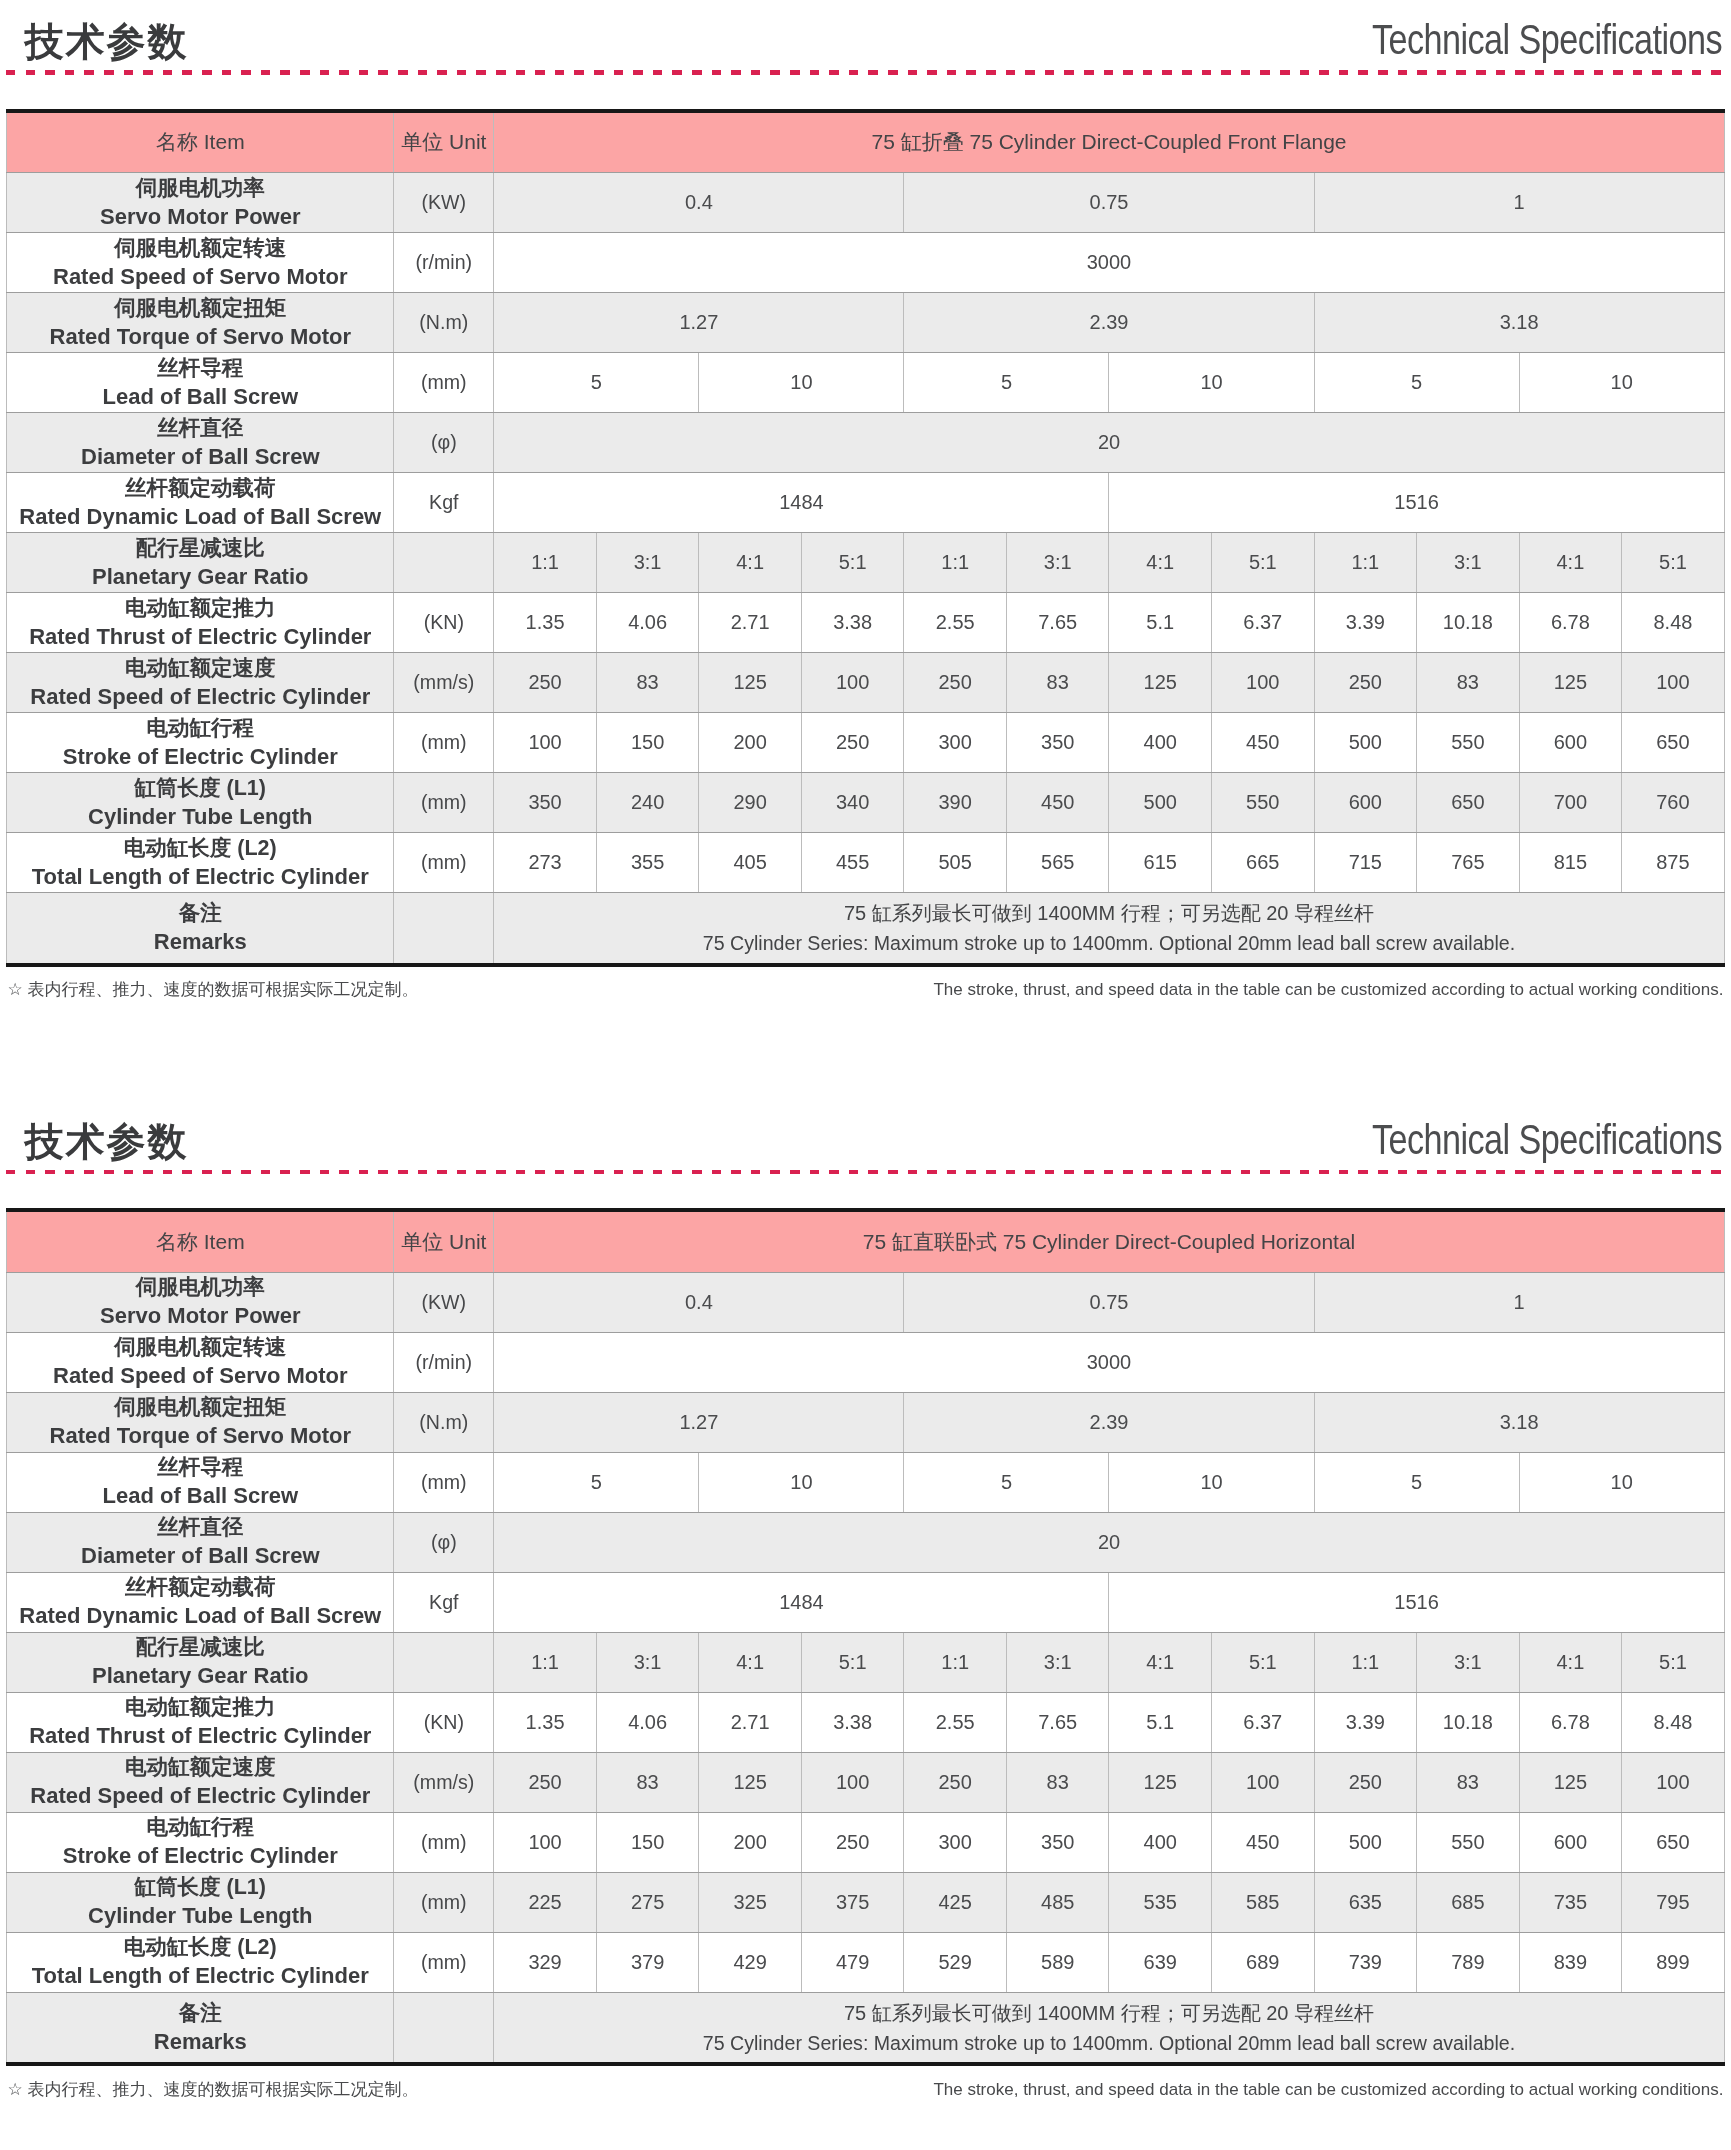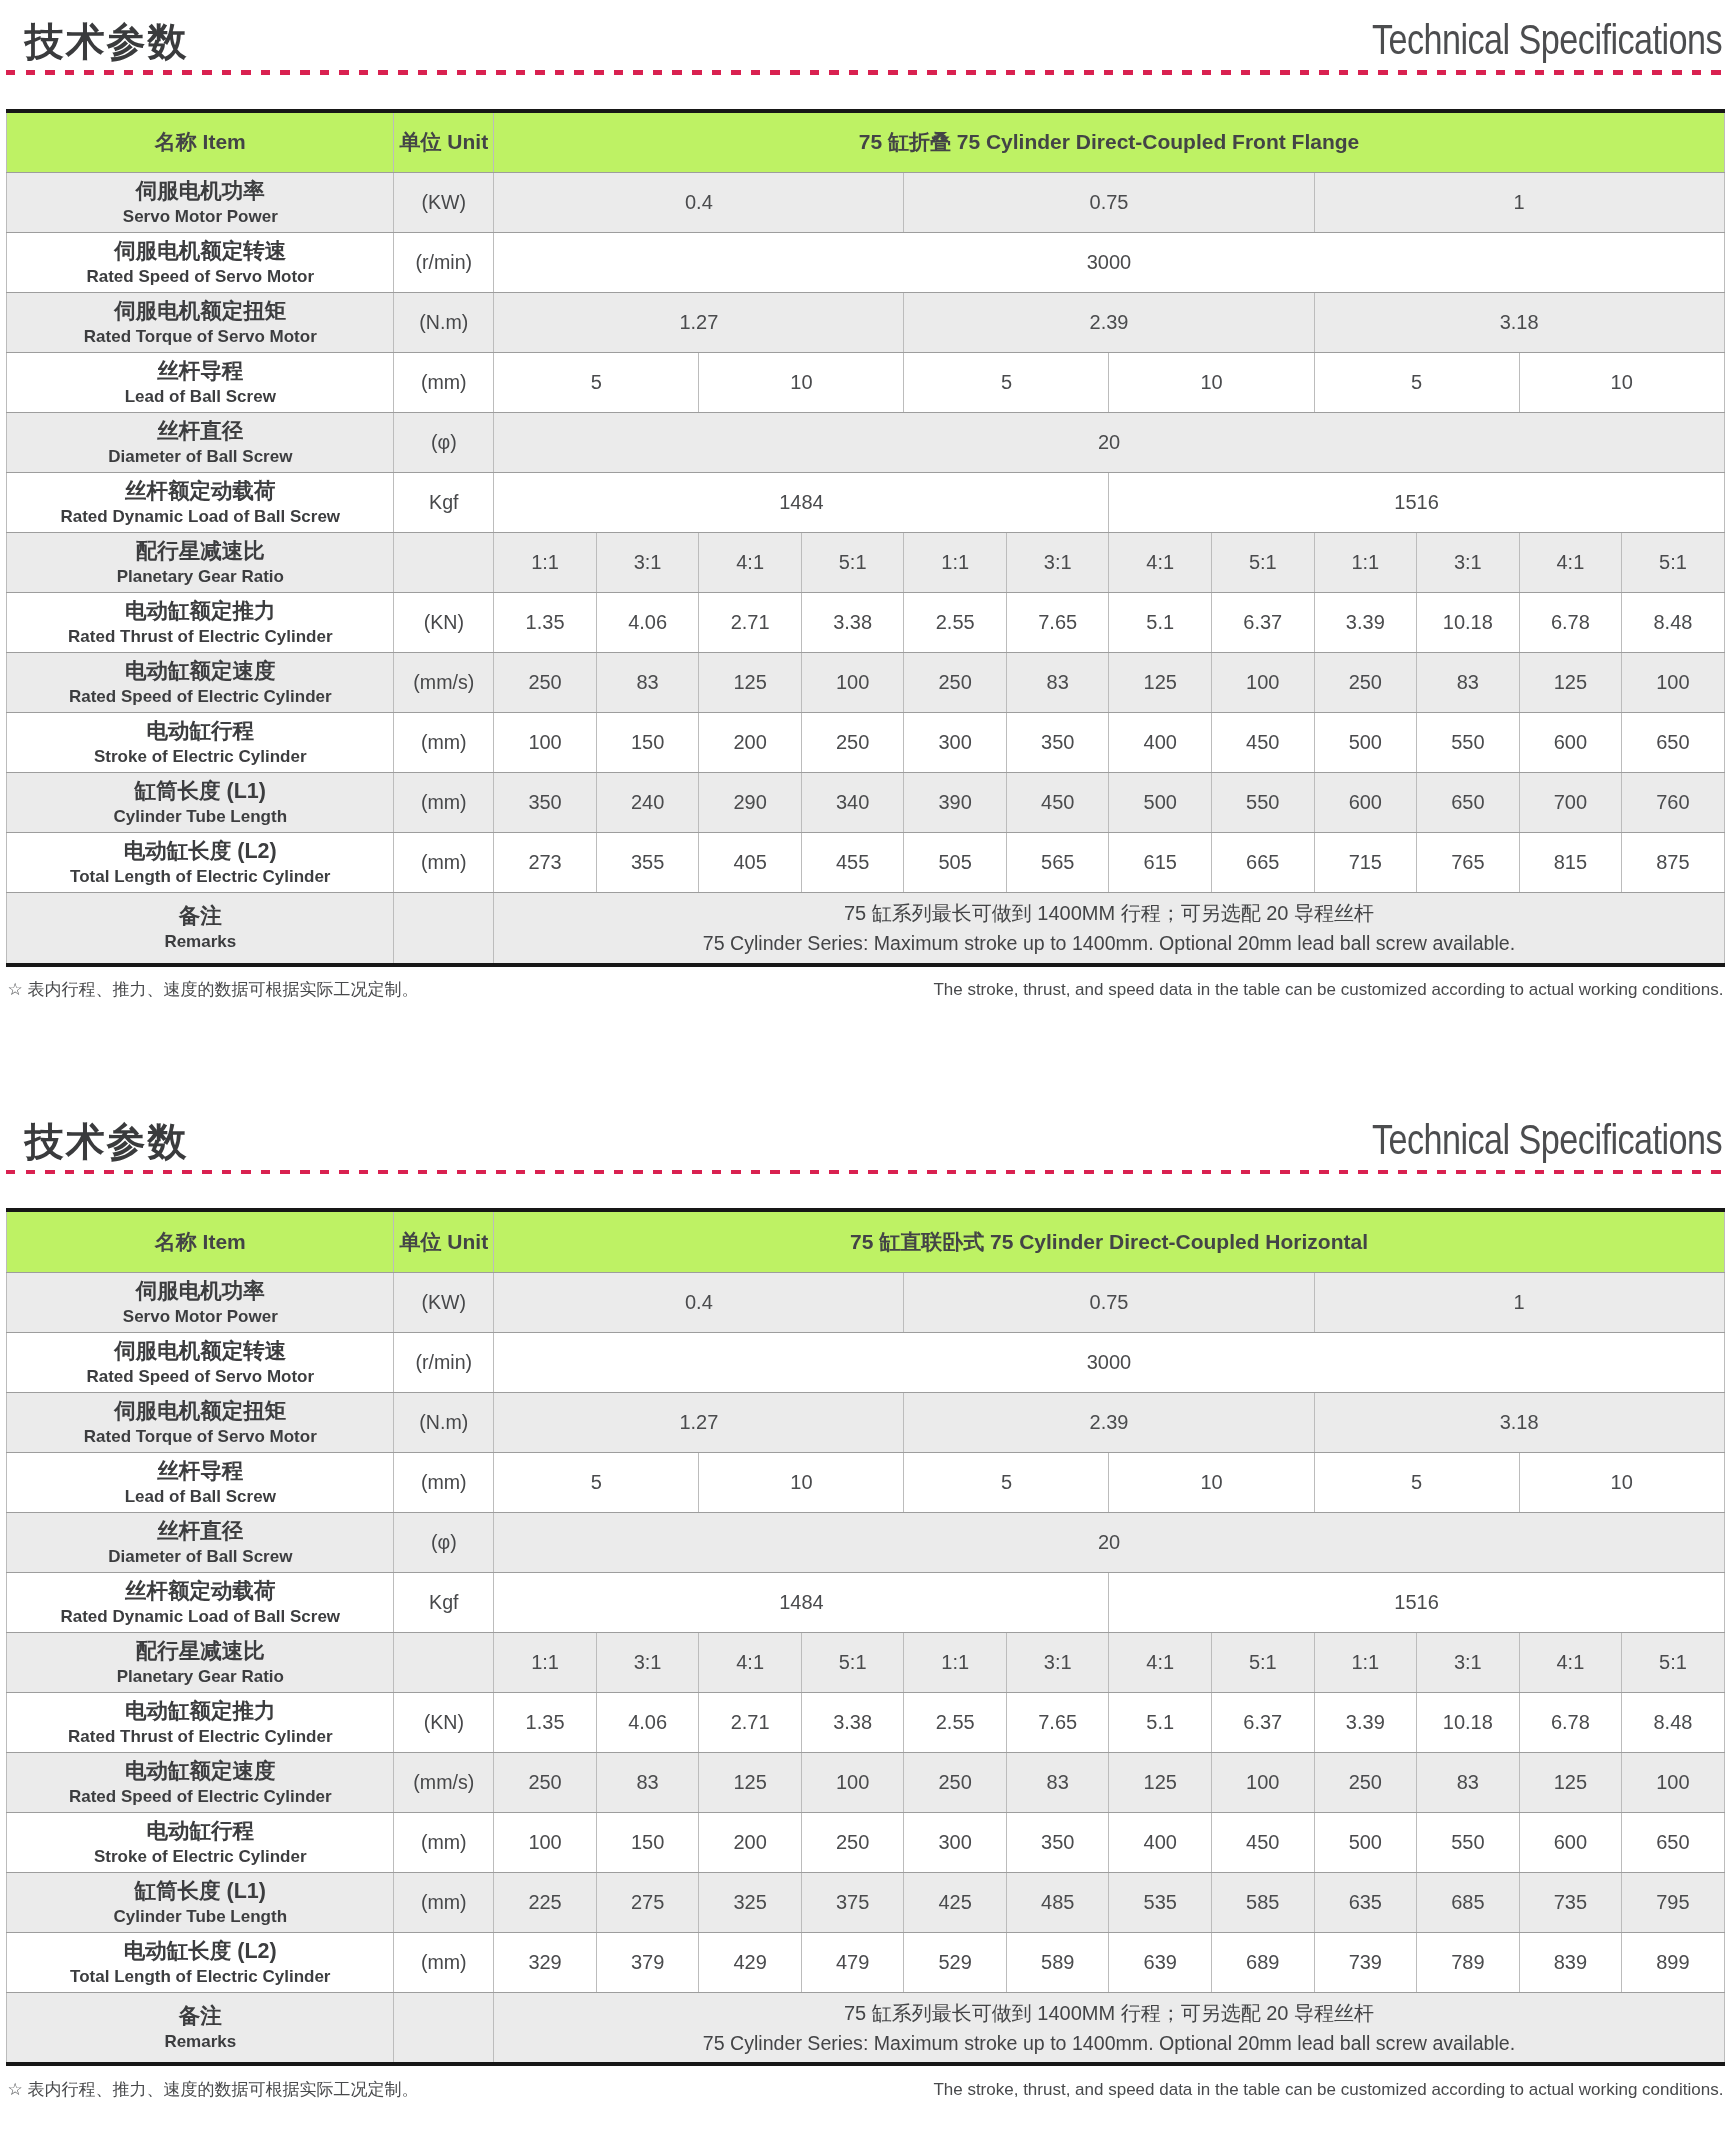--- a/index.html
+++ b/index.html
@@ -35,23 +35,23 @@
   th,td{
     border-left:1.3px solid #bcbcbc;border-right:1.3px solid #bcbcbc;
     border-top:1.9px solid #9d9d9d;border-bottom:1.9px solid #9d9d9d;
     text-align:center;vertical-align:middle;padding:0;
     overflow:hidden;
   }
   tr.head-row{height:62px;}
   tr.data-row{height:60px;}
   tr.remarks-row{height:72px;}
   tr.shade td{background:#ebebeb;}
-  .head-row th{font-weight:bold;font-size:21px;color:#434446;background:#bef264;}
+  .head-row th{font-weight:normal;font-size:21px;color:#434446;background:#fca5a5;}
   .label-cell .lzh{font-size:21.5px;font-weight:bold;color:#3c3d3f;line-height:1.3;}
-  .label-cell .len{font-size:17px;font-weight:bold;color:#3c3d3f;line-height:1.25;}
+  .label-cell .len{font-size:22px;font-weight:bold;color:#3c3d3f;line-height:1.25;}
   .unit-cell{font-size:19.6px;color:#47484a;}
   .data-cell{font-size:20px;color:#4a4b4d;}
   .remark-cell .rzh{font-size:20px;color:#434446;line-height:1.55;}
   .remark-cell .ren{font-size:19.6px;color:#434446;line-height:1.45;}
   .footnote{
     display:flex;justify-content:space-between;align-items:baseline;
     margin-top:11.4px;padding:0 1.3px;
     font-size:17px;color:#48494b;
   }
 </style>

